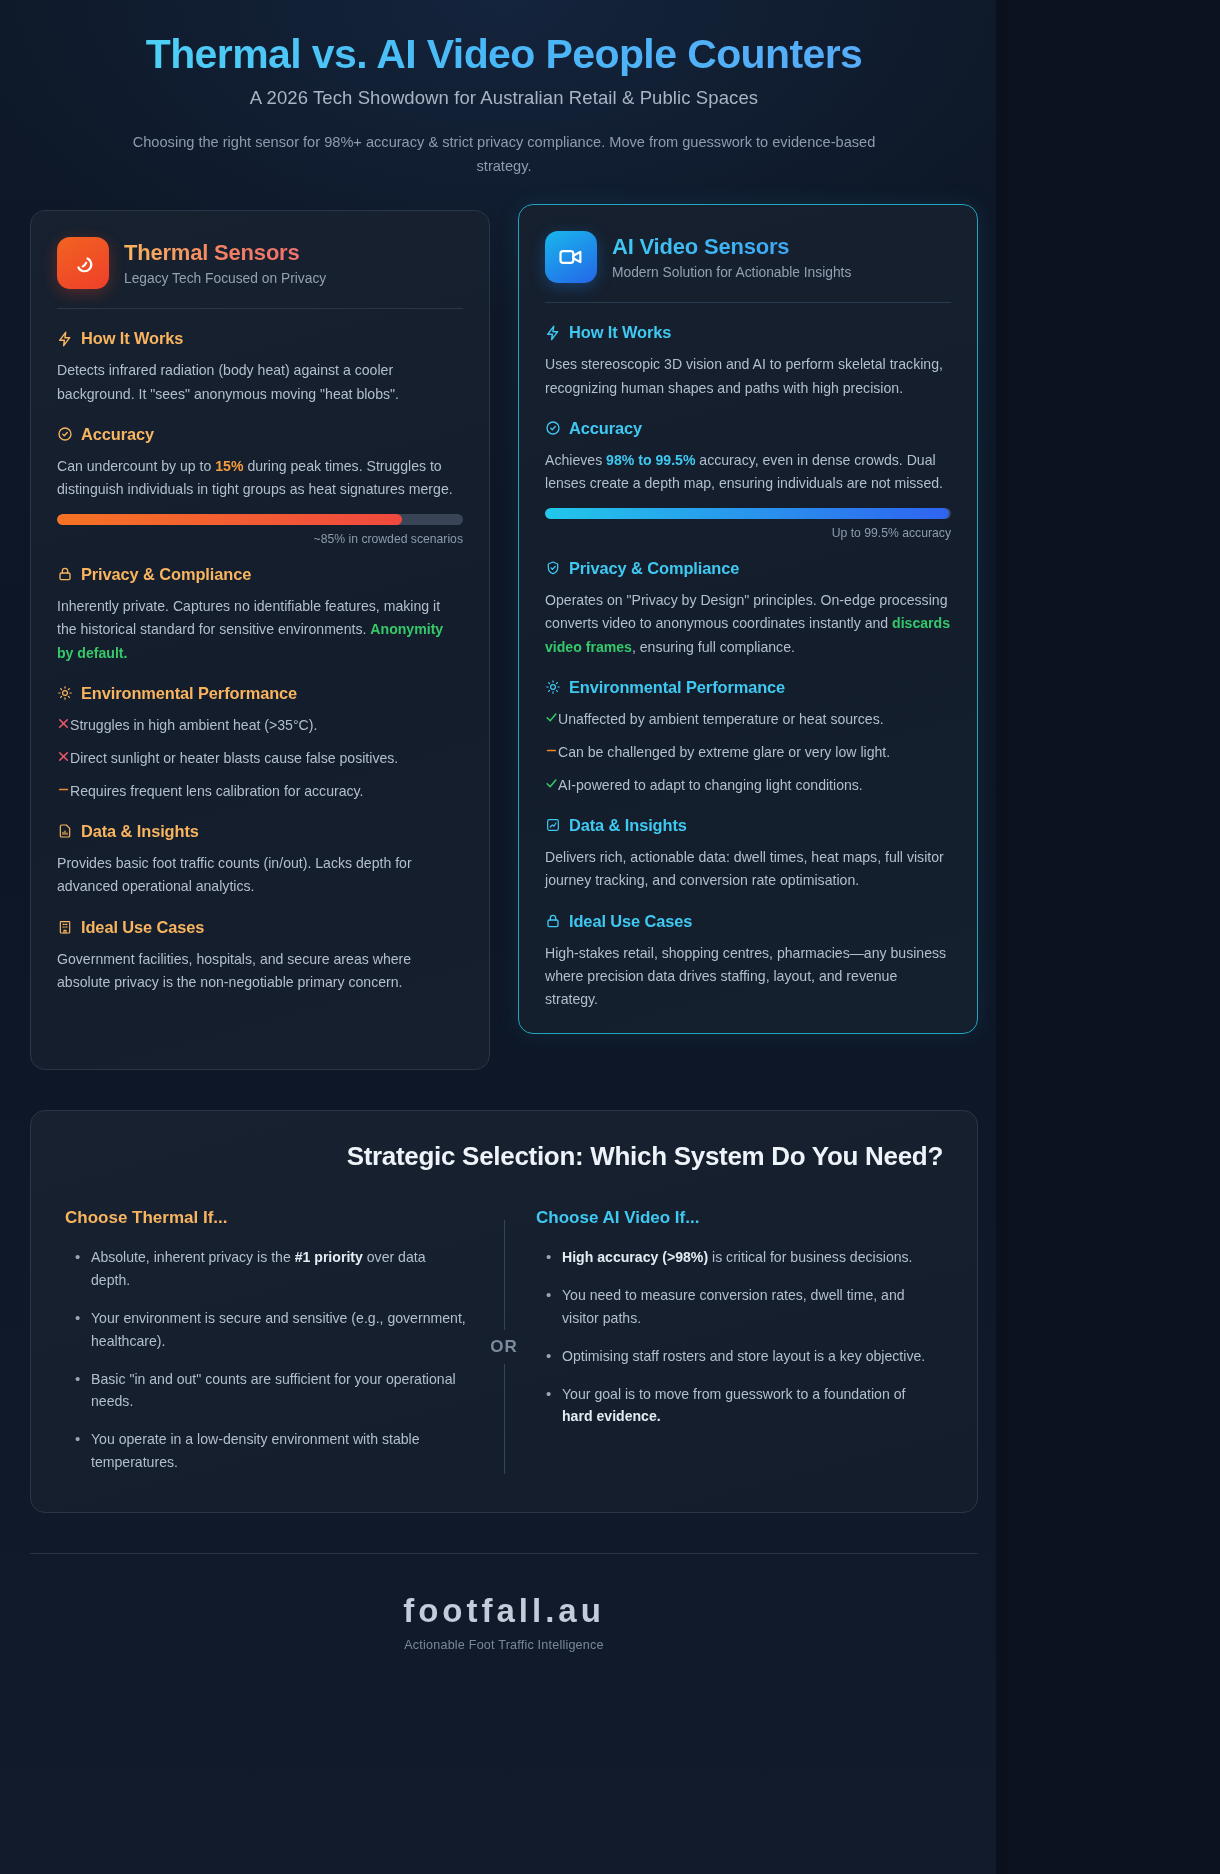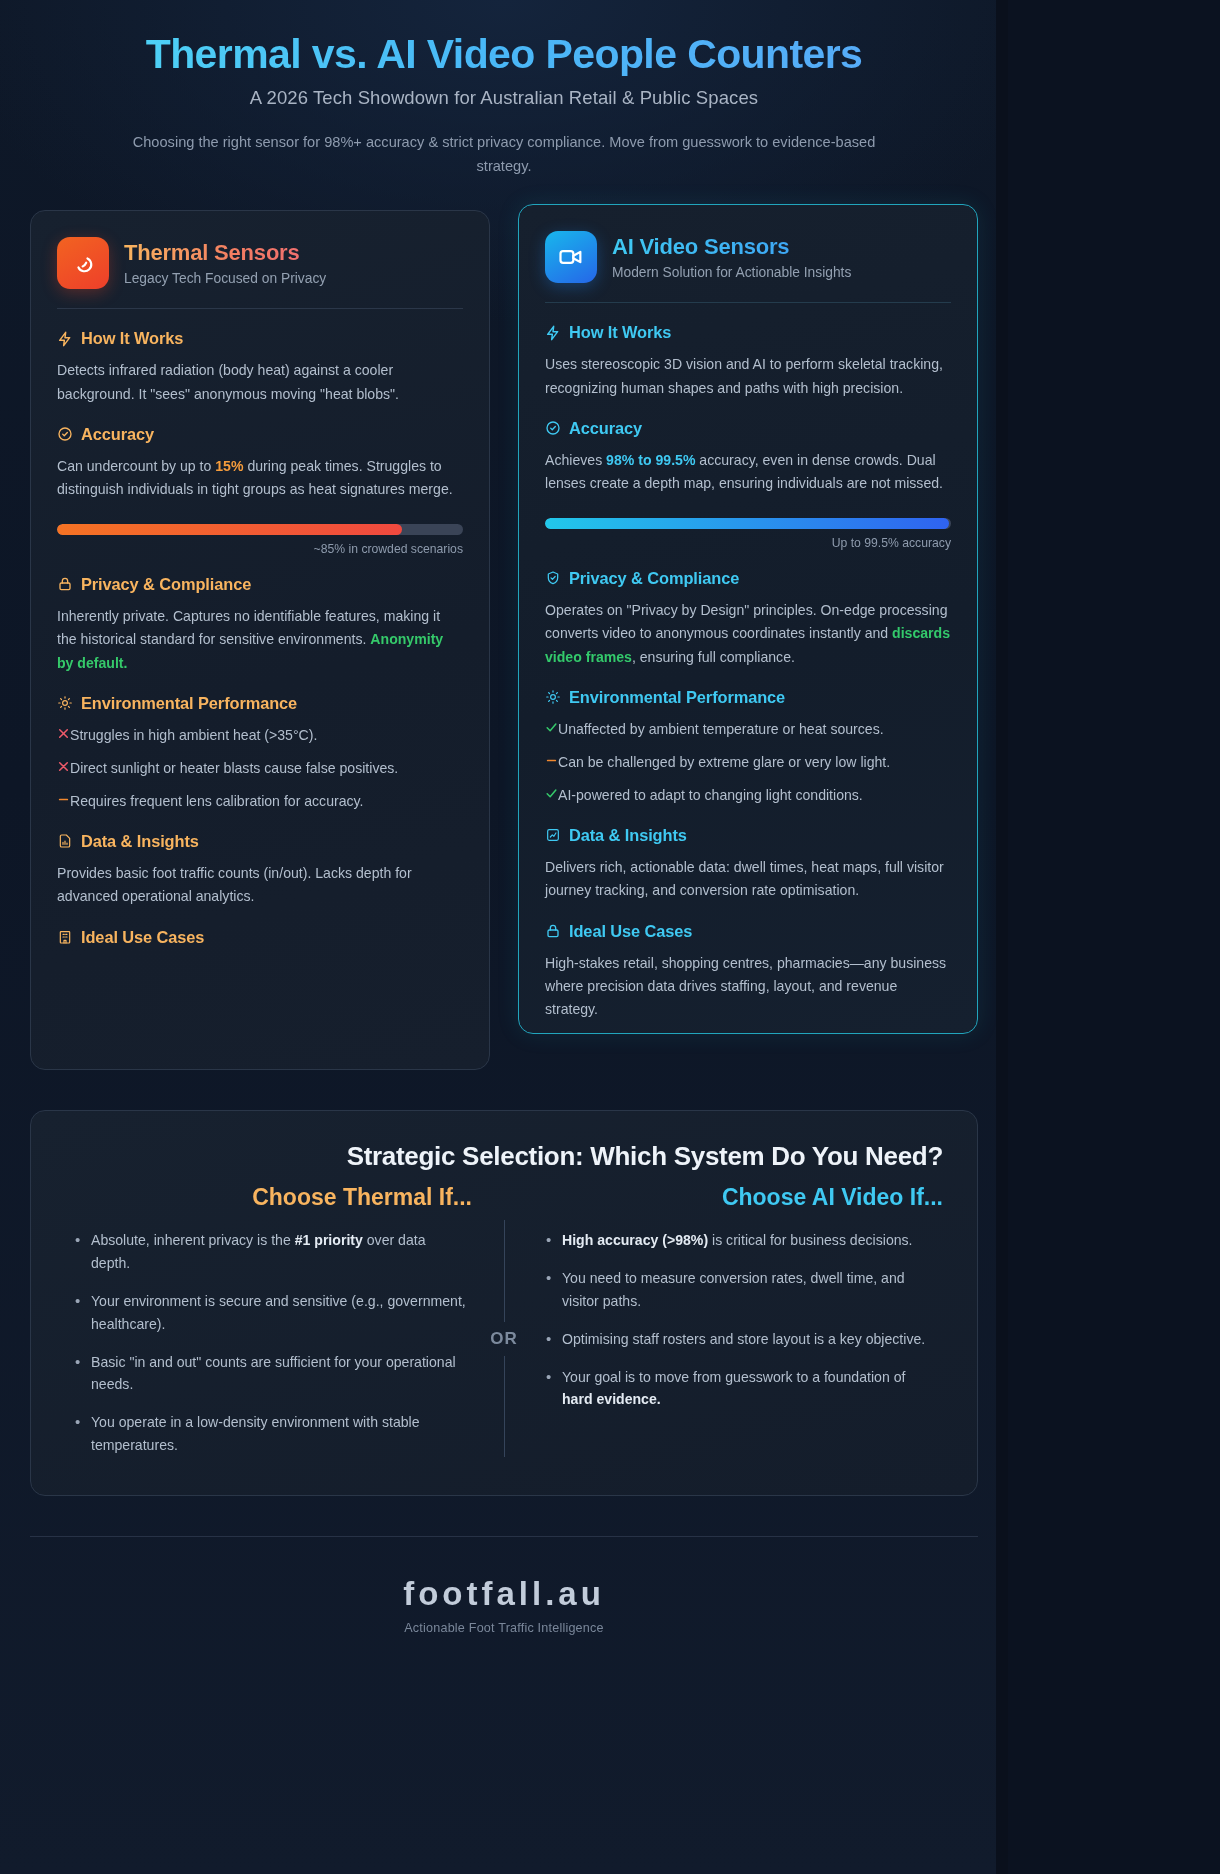--- a/index.html
+++ b/index.html
@@ -157,21 +157,21 @@
     font-size: 14.1px;
     line-height: 1.66;
     color: #b3bfce;
   }
   .hl-orange { color: #f59c3c; font-weight: 700; }
   .hl-cyan   { color: #3fc9f2; font-weight: 700; }
   .hl-green  { color: #35c96a; font-weight: 700; }
   .hl-green2 { color: #33c96b; font-weight: 700; }
 
   
-  .bar-wrap { margin-top: 22px; }
+  .bar-wrap { margin-top: 12px; }
   .bar-track {
     height: 11px;
     border-radius: 7px;
     background: #3a4457;
     overflow: hidden;
   }
   .bar-fill { height: 100%; border-radius: 7px; }
   .bar-fill-t { background: linear-gradient(90deg, #f57324 0%, #f0493f 100%); }
   .bar-fill-a { background: linear-gradient(90deg, #22c8ea 0%, #2f63f0 100%); }
   .bar-label {
@@ -210,24 +210,25 @@
     color: #eef3f9;
     letter-spacing: -0.3px;
     margin-bottom: 12px;
   }
   .strategy-grid {
     display: grid;
     grid-template-columns: 1fr 64px 1fr;
     align-items: start;
   }
   .col-title {
-    text-align: right;
-    font-size: 23px;
+    text-align: left;
+    font-size: 17px;
     font-weight: 700;
     margin-bottom: 18px;
+    margin-top: 24px;
   }
   .col-title.t { color: #f8b45f; }
   .col-title.a { color: #3fc9f2; }
 
   .slist { list-style: none; padding: 0 4px; }
   .slist li {
     position: relative;
     padding-left: 22px;
     font-size: 14.1px;
     line-height: 1.62;
@@ -417,20 +418,21 @@
       <div class="sect">
         <div class="sect-head t">
           <span class="sect-ico">
             <svg width="16" height="16" viewBox="0 0 24 24" fill="none" stroke="#f8b45f" stroke-width="1.8" stroke-linecap="round" stroke-linejoin="round">
                   <rect x="5" y="4" width="14" height="17" rx="1"></rect>
                   <path d="M9 8h2M13 8h2M9 12h2M13 12h2M10.5 21v-4h3v4"></path>
                 </svg>
           </span>
           <span>Ideal Use Cases</span>
         </div>
+        <div class="sect-body">Government facilities, hospitals, and secure areas where absolute privacy is the non-negotiable primary concern.</div>
       </div>
 
     </div>
 
     <div class="card card-ai">
 
       <div class="card-head">
         <div class="badge-icon badge-ai">
           <svg width="28" height="28" viewBox="0 0 24 24" fill="none" stroke="#fff" stroke-width="1.9" stroke-linecap="round" stroke-linejoin="round">
             <rect x="3" y="7" width="11" height="10" rx="2.2"></rect>

